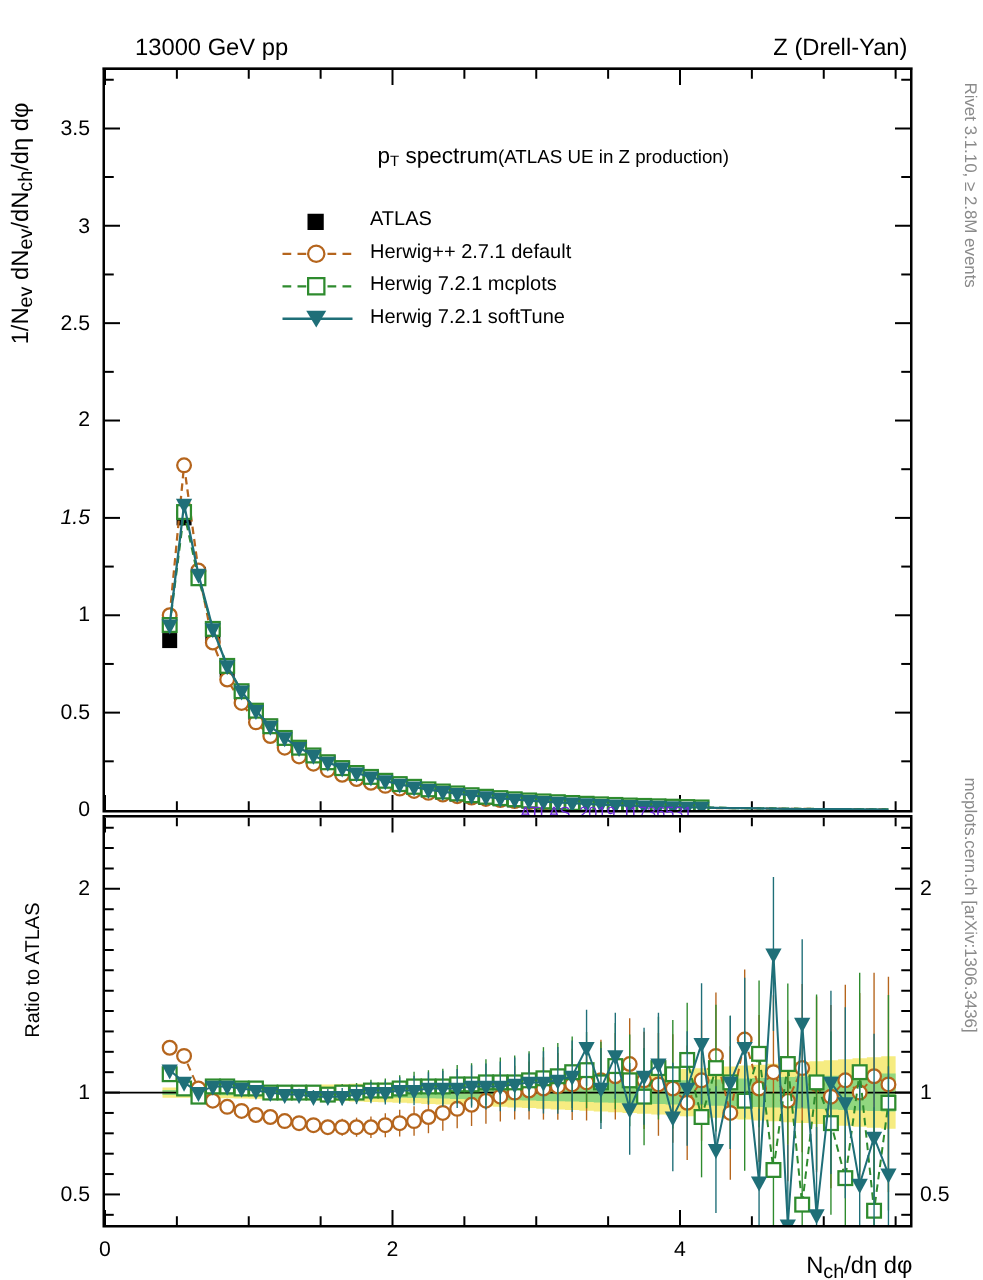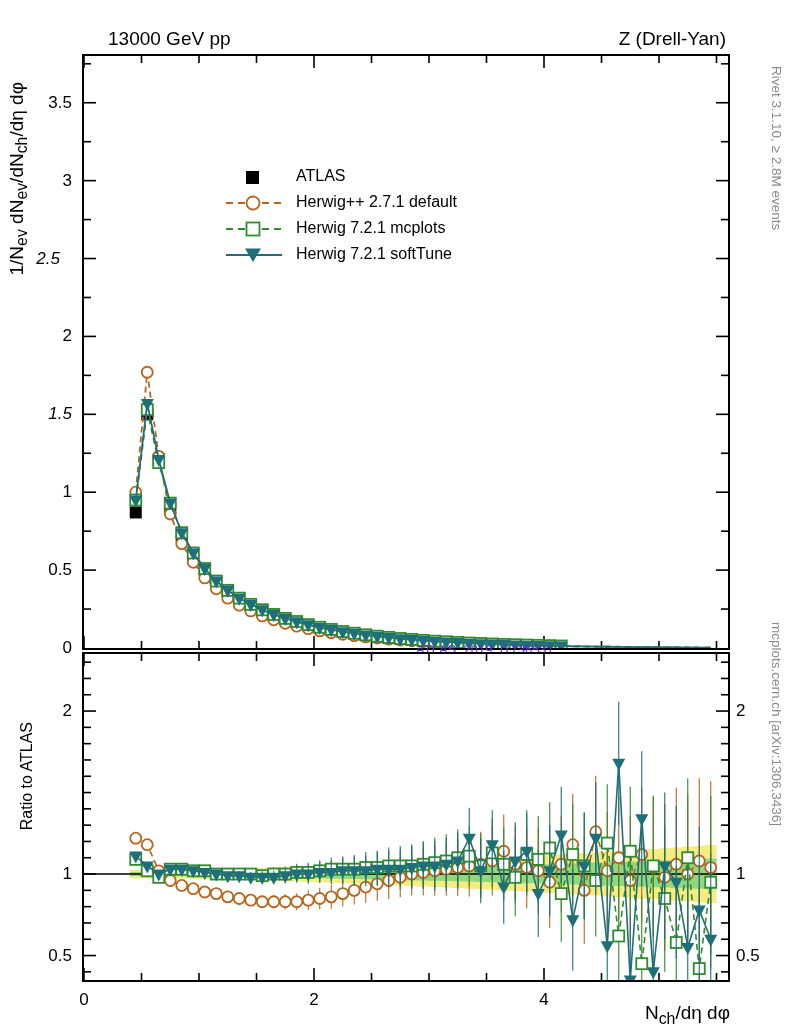--- a/index.html
+++ b/index.html
@@ -282,20 +282,24 @@
           <polygon points="401.75,583.6052631578947 414.75,583.6052631578947 408.25,595.6052631578947" fill="#1f6f78"></polygon>
           <polygon points="413.25,583.9168421052632 426.25,583.9168421052632 419.75,595.9168421052632" fill="#1f6f78"></polygon>
           <polygon points="424.75000000000006,584.3842105263158 437.75000000000006,584.3842105263158 431.25000000000006,596.3842105263158" fill="#1f6f78"></polygon>
           <polygon points="436.25000000000006,584.6957894736842 449.25000000000006,584.6957894736842 442.75000000000006,596.6957894736842" fill="#1f6f78"></polygon>
           <polygon points="447.75000000000006,585.0073684210527 460.75000000000006,585.0073684210527 454.25000000000006,597.0073684210527" fill="#1f6f78"></polygon>
           <polygon points="459.25,585.318947368421 472.25,585.318947368421 465.75,597.318947368421" fill="#1f6f78"></polygon>
           <polygon points="470.7500000000001,585.4747368421052 483.7500000000001,585.4747368421052 477.2500000000001,597.4747368421052" fill="#1f6f78"></polygon>
         </g>
     </svg>
 
+    <div class="txt" id="plot-title">
+      <span>p</span><span class="sub">T</span>
+      <span>spectrum</span><span style="font-size:15px">(ATLAS UE in Z production)</span>
+    </div>
 
     <div class="txt" id="watermark">ATLAS_2019_I1736531</div>
 
     <div id="legend">
       <div class="leg-row">
         <svg class="leg-mark" viewBox="0 0 62 26">
           <rect x="22" y="7" width="13" height="13" fill="#000"></rect>
         </svg>
         <div class="leg-text">ATLAS</div>
       </div>
@@ -321,21 +325,21 @@
         <div class="leg-text">Herwig 7.2.1 softTune</div>
       </div>
     </div>
   </div>
 
   <div id="main-ylabels">
       <div class="ylab" style="left: 20px; width: 52px; top: 548.105px;">0.5</div>
       <div class="ylab" style="left: 20px; width: 52px; top: 470.211px;">1</div>
       <div class="ylab" style="left: 20px; width: 52px; top: 392.316px; font-style: italic;">1.5</div>
       <div class="ylab" style="left: 20px; width: 52px; top: 314.421px;">2</div>
-      <div class="ylab" style="left: 8px; width: 52px; top: 236.526px; font-style: italic;">2.5</div>
+      <div class="ylab" style="left: 20px; width: 52px; top: 236.526px;">2.5</div>
       <div class="ylab" style="left: 20px; width: 52px; top: 158.632px;">3</div>
       <div class="ylab" style="left: 20px; width: 52px; top: 80.7368px;">3.5</div>
       <div class="ylab" style="left: 20px; width: 52px; top: 626px;">0</div>
     </div>
 
   <div id="ratio-panel">
     <svg class="overlay" width="644" height="326" viewBox="0 0 644 326">
       <g id="ratio-bands">
           <path d="M46.00000000000001,215.9595455254328L57.5,215.9595455254328L57.5,215.8853710617584L69.00000000000001,215.8853710617584L69,215.77204196423372L80.50000000000001,215.77204196423372L80.5,215.6272948620377L92.00000000000001,215.6272948620377L92,215.4551928376551L103.50000000000001,215.4551928376551L103.49999999999999,215.25839053435305L115,215.25839053435305L115,215.0388108406774L126.50000000000001,215.0388108406774L126.5,214.7979355081461L138,214.7979355081461L138,214.5369548610132L149.50000000000003,214.5369548610132L149.50000000000003,214.25685423605694L161.00000000000003,214.25685423605694L161,213.95846801108232L172.5,213.95846801108232L172.5,213.64251541735527L184.00000000000003,213.64251541735527L184,213.3096253796637L195.50000000000003,213.3096253796637L195.50000000000003,212.96035438078354L207.00000000000003,212.96035438078354L207.00000000000003,212.5951996949256L218.50000000000006,212.5951996949256L218.5,212.21460943525958L230,212.21460943525958L230,211.8189903433497L241.49999999999997,211.8189903433497L241.50000000000003,211.40871393703995L253,211.40871393703995L253.00000000000003,210.98412143865843L264.5,210.98412143865843L264.50000000000006,210.54552777961345L276,210.54552777961345L276.00000000000006,210.09322489380972L287.5,210.09322489380972L287.5,209.62748445530093L299,209.62748445530093L299.00000000000006,209.14856017586408L310.5,209.14856017586408L310.50000000000006,208.65668974995054L322,208.65668974995054L322.00000000000006,208.15209651405314L333.50000000000006,208.15209651405314L333.50000000000006,207.63499087252785L345,207.63499087252785L345,207.10557153073194L356.49999999999994,207.10557153073194L356.5,206.56402656789723L368,206.56402656789723L368.00000000000006,206.01053437570928L379.5,206.01053437570928L379.50000000000006,205.44526448357934L391.00000000000006,205.44526448357934L391.00000000000006,204.8683782877087L402.5,204.8683782877087L402.5,204.28002969798138L413.99999999999994,204.28002969798138L414.00000000000006,203.68036571428922L425.5,203.68036571428922L425.50000000000006,203.06952694194314L437,203.06952694194314L437.0000000000001,202.44764805425322L448.50000000000006,202.44764805425322L448.50000000000006,201.81485820908185L460,201.81485820908185L460,201.1712814251286L471.49999999999994,201.1712814251286L471.5000000000001,200.51703692284698L483.00000000000006,200.51703692284698L483.00000000000006,199.85223943417913L494.50000000000006,199.85223943417913L494.50000000000006,199.17699948470363L506,199.17699948470363L506.00000000000006,198.49142365129563L517.5,198.49142365129563L517.5,197.7956147979814L529,197.7956147979814L529.0000000000001,197.08967229231723L540.5000000000001,197.08967229231723L540.5000000000001,196.37369220432595L552,196.37369220432595L552,195.64776748976757L563.5,195.64776748976757L563.5000000000001,194.91198815930497L575,194.91198815930497L575,194.16644143493903L586.5,194.16644143493903L586.5000000000001,193.41121189492537L598.0000000000001,193.41121189492537L598.0000000000001,192.6463816082478L609.5,192.6463816082478L609.5,191.87203025960193L621,191.87203025960193L621.0000000000001,191.08823526573835L632.5,191.08823526573835L632.5,249.01176473426165L621.0000000000001,249.01176473426165L621,248.22796974039807L609.5,248.22796974039807L609.5,247.4536183917522L598.0000000000001,247.4536183917522L598.0000000000001,246.68878810507465L586.5000000000001,246.68878810507465L586.5,245.93355856506096L575,245.93355856506096L575,245.18801184069503L563.5000000000001,245.18801184069503L563.5,244.45223251023245L552,244.45223251023245L552,243.72630779567402L540.5000000000001,243.72630779567402L540.5000000000001,243.01032770768276L529.0000000000001,243.01032770768276L529,242.30438520201858L517.5,242.30438520201858L517.5,241.60857634870433L506.00000000000006,241.60857634870433L506,240.9230005152964L494.50000000000006,240.9230005152964L494.50000000000006,240.24776056582087L483.00000000000006,240.24776056582087L483.00000000000006,239.582963077153L471.5000000000001,239.582963077153L471.49999999999994,238.92871857487143L460,238.92871857487143L460,238.28514179091815L448.50000000000006,238.28514179091815L448.50000000000006,237.65235194574674L437.0000000000001,237.65235194574674L437,237.03047305805688L425.50000000000006,237.03047305805688L425.5,236.41963428571074L414.00000000000006,236.41963428571074L413.99999999999994,235.8199703020186L402.5,235.8199703020186L402.5,235.23162171229131L391.00000000000006,235.23162171229131L391.00000000000006,234.65473551642066L379.50000000000006,234.65473551642066L379.5,234.0894656242907L368.00000000000006,234.0894656242907L368,233.53597343210276L356.5,233.53597343210276L356.49999999999994,232.99442846926803L345,232.99442846926803L345,232.46500912747214L333.50000000000006,232.46500912747214L333.50000000000006,231.94790348594688L322.00000000000006,231.94790348594688L322,231.44331025004942L310.50000000000006,231.44331025004942L310.5,230.95143982413595L299.00000000000006,230.95143982413595L299,230.47251554469906L287.5,230.47251554469906L287.5,230.00677510619028L276.00000000000006,230.00677510619028L276,229.55447222038651L264.50000000000006,229.55447222038651L264.5,229.11587856134156L253.00000000000003,229.11587856134156L253,228.69128606296005L241.50000000000003,228.69128606296005L241.49999999999997,228.28100965665027L230,228.28100965665027L230,227.88539056474042L218.5,227.88539056474042L218.50000000000006,227.50480030507435L207.00000000000003,227.50480030507435L207.00000000000003,227.13964561921645L195.50000000000003,227.13964561921645L195.50000000000003,226.7903746203363L184,226.7903746203363L184.00000000000003,226.45748458264472L172.5,226.45748458264472L172.5,226.14153198891768L161,226.14153198891768L161.00000000000003,225.84314576394303L149.50000000000003,225.84314576394303L149.50000000000003,225.5630451389868L138,225.5630451389868L138,225.30206449185388L126.5,225.30206449185388L126.50000000000001,225.06118915932257L115,225.06118915932257L115,224.8416094656469L103.49999999999999,224.8416094656469L103.50000000000001,224.64480716234493L92,224.64480716234493L92.00000000000001,224.4727051379623L80.5,224.4727051379623L80.50000000000001,224.32795803576624L69,224.32795803576624L69.00000000000001,224.21462893824162L57.5,224.21462893824162L57.5,224.1404544745672L46.00000000000001,224.1404544745672Z" fill="#f5e96b" opacity="0.85"></path>
           <path d="M46.00000000000001,218.08578981038613L57.5,218.08578981038613L57.5,218.04638462655913L69.00000000000001,218.04638462655913L69,217.98617854349916L80.50000000000001,217.98617854349916L80.5,217.9092816454575L92.00000000000001,217.9092816454575L92,217.81785244500426L103.50000000000001,217.81785244500426L103.49999999999999,217.71330122137505L115,217.71330122137505L115,217.59664950910988L126.50000000000001,217.59664950910988L126.5,217.46868448870262L138,217.46868448870262L138,217.33003851991324L149.50000000000003,217.33003851991324L149.50000000000003,217.18123506290527L161.00000000000003,217.18123506290527L161,217.02271738088746L172.5,217.02271738088746L172.5,216.85486756547L184.00000000000003,216.85486756547L184,216.67801973294632L195.50000000000003,216.67801973294632L195.50000000000003,216.49246951479125L207.00000000000003,216.49246951479125L207.00000000000003,216.29848108792925L218.50000000000006,216.29848108792925L218.5,216.09629251248163L230,216.09629251248163L230,215.88611986990455L241.49999999999997,215.88611986990455L241.50000000000003,215.66816052905247L253,215.66816052905247L253.00000000000003,215.4425957642873L264.5,215.4425957642873L264.50000000000006,215.20959288291965L276,215.20959288291965L276.00000000000006,214.9693069748364L287.5,214.9693069748364L287.5,214.72188236687862L299,214.72188236687862L299.00000000000006,214.4674538434278L310.5,214.4674538434278L310.50000000000006,214.20614767966123L322,214.20614767966123L322.00000000000006,213.9380825230907L333.50000000000006,213.9380825230907L333.50000000000006,213.6633701510304L345,213.6633701510304L345,213.38211612570132L356.49999999999994,213.38211612570132L356.5,213.09442036419543L368,213.09442036419543L368.00000000000006,212.80037763709555L379.5,212.80037763709555L379.50000000000006,212.50007800690153L391.00000000000006,212.50007800690153L391.00000000000006,212.19360721534525L402.5,212.19360721534525L402.5,211.8810470270526L413.99999999999994,211.8810470270526L414.00000000000006,211.56247553571615L425.5,211.56247553571615L425.50000000000006,211.2379674379073L437,211.2379674379073L437.0000000000001,210.90759427882205L448.50000000000006,210.90759427882205L448.50000000000006,210.5714246735747L460,210.5714246735747L460,210.22952450709957L471.49999999999994,210.22952450709957L471.5000000000001,209.88195711526245L483.00000000000006,209.88195711526245L483.00000000000006,209.52878344940763L494.50000000000006,209.52878344940763L494.50000000000006,209.17006222624877L506,209.17006222624877L506.00000000000006,208.8058500647508L517.5,208.8058500647508L517.5,208.43620161142758L529,208.43620161142758L529.0000000000001,208.0611696552935L540.5000000000001,208.0611696552935L540.5000000000001,207.68080523354814L552,207.68080523354814L552,207.29515772893902L563.5,207.29515772893902L563.5000000000001,206.90427495963075L575,206.90427495963075L575,206.50820326231133L586.5,206.50820326231133L586.5000000000001,206.10698756917913L598.0000000000001,206.10698756917913L598.0000000000001,205.70067147938164L609.5,205.70067147938164L609.5,205.28929732541351L621,205.28929732541351L621.0000000000001,204.8729062349235L632.5,204.8729062349235L632.5,235.22709376507652L621.0000000000001,235.22709376507652L621,234.81070267458648L609.5,234.81070267458648L609.5,234.39932852061838L598.0000000000001,234.39932852061838L598.0000000000001,233.9930124308209L586.5000000000001,233.9930124308209L586.5,233.59179673768864L575,233.59179673768864L575,233.1957250403692L563.5000000000001,233.1957250403692L563.5,232.80484227106098L552,232.80484227106098L552,232.41919476645182L540.5000000000001,232.41919476645182L540.5000000000001,232.03883034470647L529.0000000000001,232.03883034470647L529,231.6637983885724L517.5,231.6637983885724L517.5,231.29414993524918L506.00000000000006,231.29414993524918L506,230.9299377737512L494.50000000000006,230.9299377737512L494.50000000000006,230.57121655059234L483.00000000000006,230.57121655059234L483.00000000000006,230.21804288473754L471.5000000000001,230.21804288473754L471.49999999999994,229.87047549290043L460,229.87047549290043L460,229.52857532642525L448.50000000000006,229.52857532642525L448.50000000000006,229.19240572117798L437.0000000000001,229.19240572117798L437,228.86203256209268L425.50000000000006,228.86203256209268L425.5,228.53752446428382L414.00000000000006,228.53752446428382L413.99999999999994,228.21895297294736L402.5,228.21895297294736L402.5,227.90639278465477L391.00000000000006,227.90639278465477L391.00000000000006,227.59992199309846L379.50000000000006,227.59992199309846L379.5,227.29962236290444L368.00000000000006,227.29962236290444L368,227.0055796358046L356.5,227.0055796358046L356.49999999999994,226.71788387429865L345,226.71788387429865L345,226.43662984896957L333.50000000000006,226.43662984896957L333.50000000000006,226.16191747690925L322.00000000000006,226.16191747690925L322,225.89385232033877L310.50000000000006,225.89385232033877L310.5,225.63254615657223L299.00000000000006,225.63254615657223L299,225.37811763312135L287.5,225.37811763312135L287.5,225.13069302516357L276.00000000000006,225.13069302516357L276,224.89040711708034L264.50000000000006,224.89040711708034L264.5,224.6574042357127L253.00000000000003,224.6574042357127L253,224.43183947094752L241.50000000000003,224.43183947094752L241.49999999999997,224.21388013009545L230,224.21388013009545L230,224.00370748751834L218.5,224.00370748751834L218.50000000000006,223.80151891207078L207.00000000000003,223.80151891207078L207.00000000000003,223.60753048520874L195.50000000000003,223.60753048520874L195.50000000000003,223.42198026705367L184,223.42198026705367L184.00000000000003,223.24513243453L172.5,223.24513243453L172.5,223.0772826191125L161,223.0772826191125L161.00000000000003,222.91876493709475L149.50000000000003,222.91876493709475L149.50000000000003,222.76996148008675L138,222.76996148008675L138,222.63131551129737L126.5,222.63131551129737L126.50000000000001,222.5033504908901L115,222.5033504908901L115,222.38669877862492L103.49999999999999,222.38669877862492L103.50000000000001,222.28214755499573L92,222.28214755499573L92.00000000000001,222.19071835454247L80.5,222.19071835454247L80.50000000000001,222.11382145650083L69,222.11382145650083L69.00000000000001,222.05361537344083L57.5,222.05361537344083L57.5,222.01421018961383L46.00000000000001,222.01421018961383Z" fill="#7fd37f" opacity="0.85"></path>

